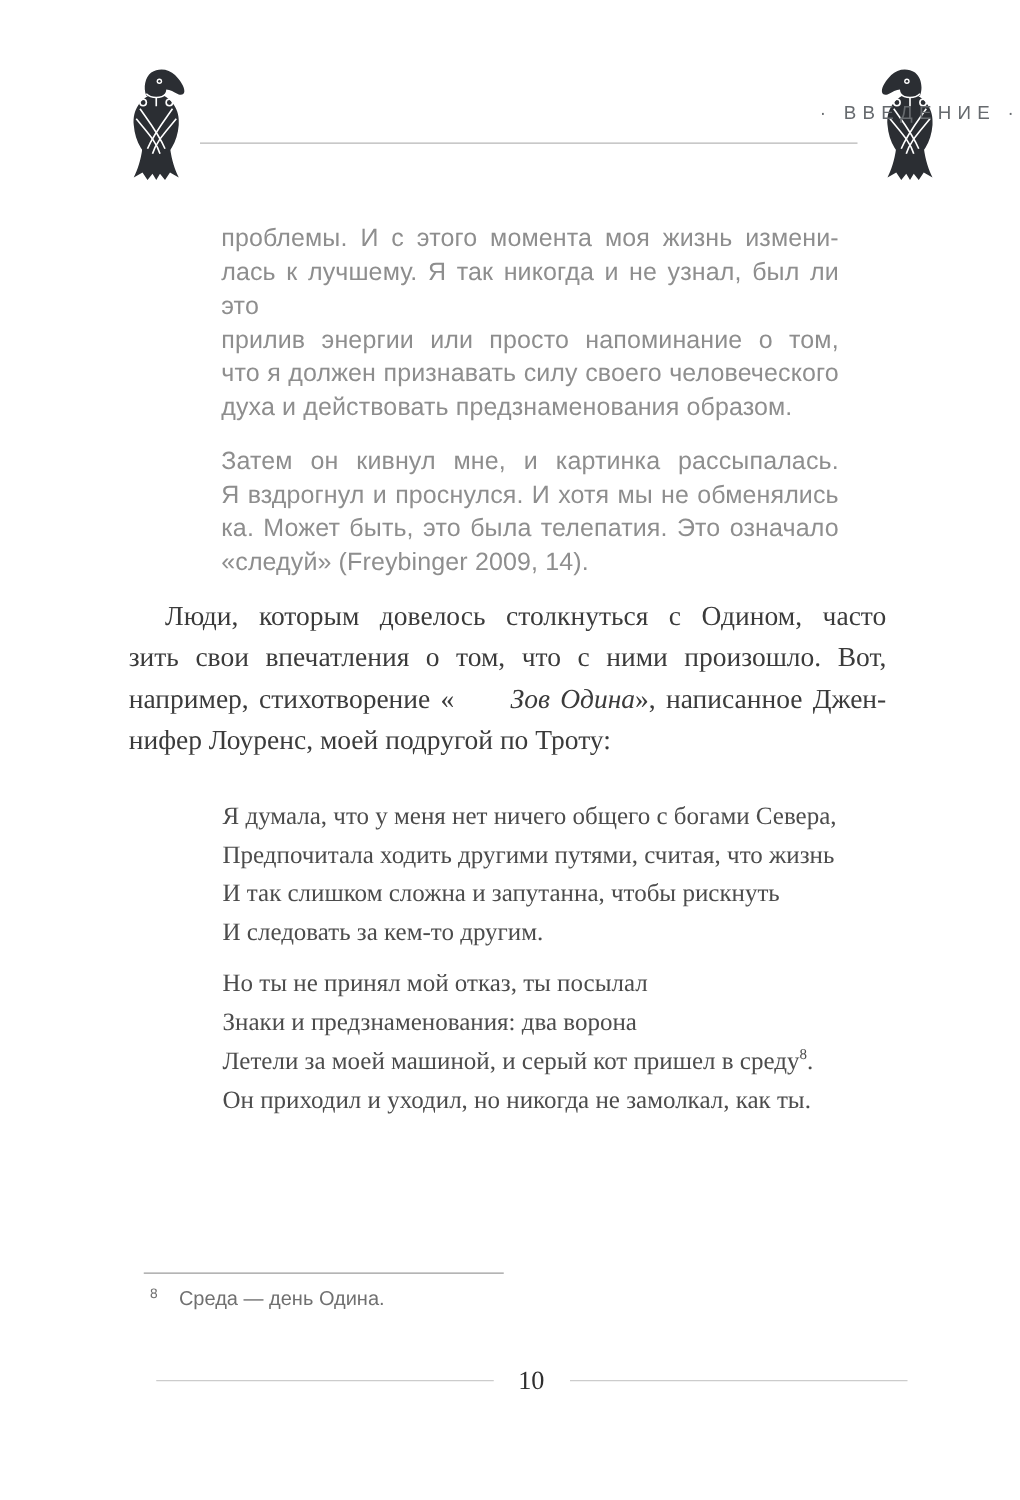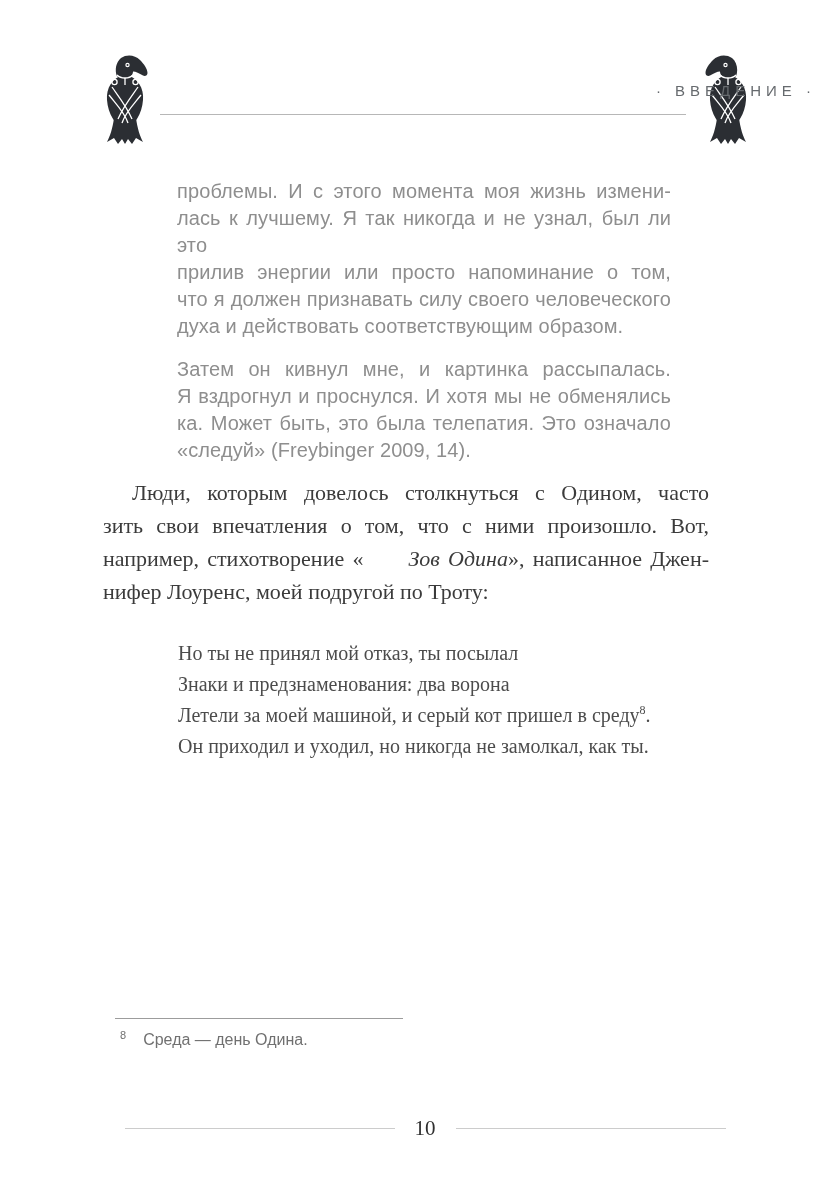--- a/index.html
+++ b/index.html
@@ -51,21 +51,21 @@
   .footnote {
     position:absolute; top:1028px; left:120px;
     font-family:"Liberation Sans","DejaVu Sans",sans-serif;
     font-size:16px; line-height:24px; color:#707070;
   }
   .fn-mark { font-size:11px; margin-right:17px; color:#707070; }
 
   
   .footer {
     position:absolute; top:1092px; left:34px; right:0;
-    display:flex; align-items:center; justify-content:center; gap:20px;margin-top:24px;
+    display:flex; align-items:center; justify-content:center; gap:20px;
   }
   .fline { display:inline-block; width:270px; height:1px; background:#cccccc; }
   .pagenum { font-size:21px; color:#2f2f2f; }
 </style>
 </head>
 <body>
 
 <div class="page">
 
   <div class="ornament left">
@@ -114,38 +114,44 @@
 
   <div class="chapter-title">· ВВЕДЕНИЕ ·</div>
   <div class="header-rule"></div>
 
   <div class="quote-block">
     <div class="jpara sans">
         <div class="line">проблемы. И с этого момента моя жизнь измени-</div>
         <div class="line">лась к лучшему. Я так никогда и не узнал, был ли это</div>
         <div class="line">прилив энергии или просто напоминание о том,</div>
         <div class="line">что я должен признавать силу своего человеческого</div>
-        <div class="line">духа и действовать соответствующим образом.</div>
+        <div class="line">духа и действовать предзнаменования образом.</div>
       </div>
     <div class="jpara sans p2">
         <div class="line">Затем он кивнул мне, и картинка рассыпалась.</div>
         <div class="line">Я вздрогнул и проснулся. И хотя мы не обменялись</div>
         <div class="line">ка. Может быть, это была телепатия. Это означало</div>
         <div class="line">«следуй» (Freybinger 2009, 14).</div>
       </div>
   </div>
 
   <div class="body-para jpara">
       <div class="line">Люди, которым довелось столкнуться с Одином, часто</div>
       <div class="line">зить свои впечатления о том, что с ними произошло. Вот,</div>
       <div class="line"><span>например, стихотворение «</span><span class="it">Зов Одина</span><span>», написанное Джен-</span></div>
       <div class="line">нифер Лоуренс, моей подругой по Троту:</div>
     </div>
 
   <div class="poem">
+    <div class="stanza">
+        <div class="line">Я думала, что у меня нет ничего общего с богами Севера,</div>
+        <div class="line">Предпочитала ходить другими путями, считая, что жизнь</div>
+        <div class="line">И так слишком сложна и запутанна, чтобы рискнуть</div>
+        <div class="line">И следовать за кем-то другим.</div>
+      </div>
     <div class="stanza">
         <div class="line">Но ты не принял мой отказ, ты посылал</div>
         <div class="line">Знаки и предзнаменования: два ворона</div>
         <div class="line"><span>Летели за моей машиной, и серый кот пришел в среду</span><sup>8</sup><span>.</span></div>
         <div class="line">Он приходил и уходил, но никогда не замолкал, как ты.</div>
       </div>
   </div>
 
   <div class="fn-divider"></div>
   <div class="footnote">

